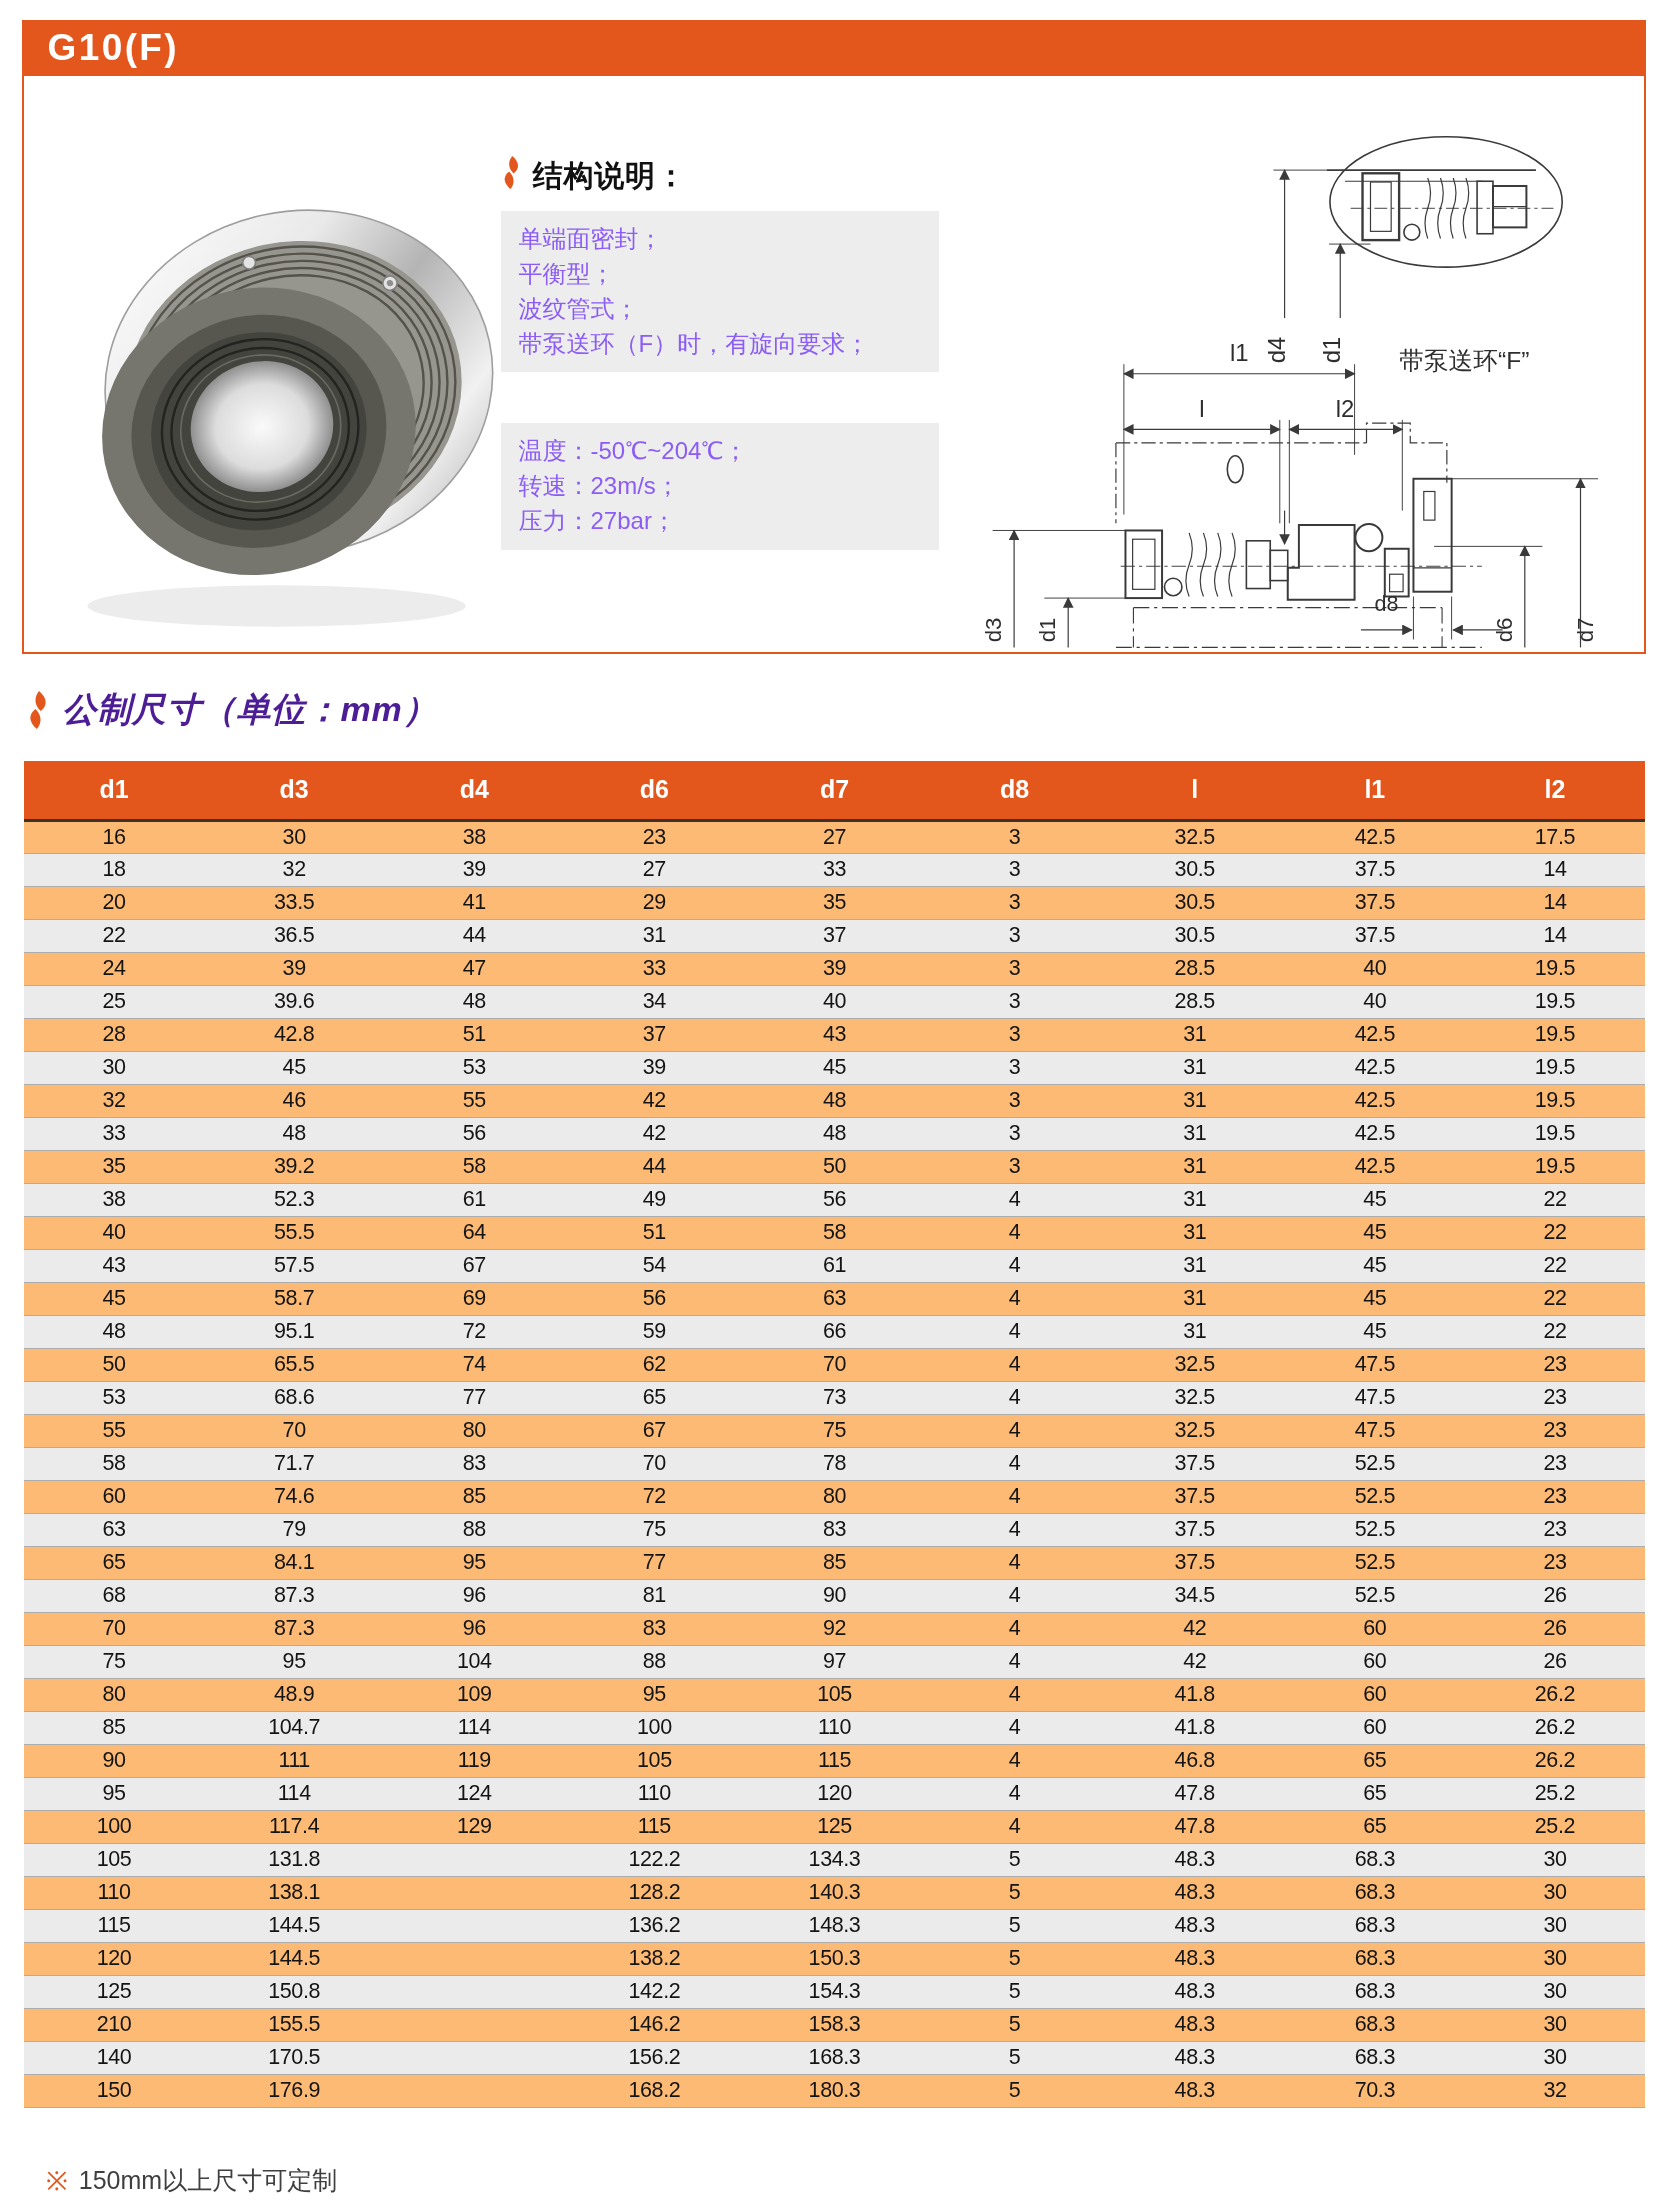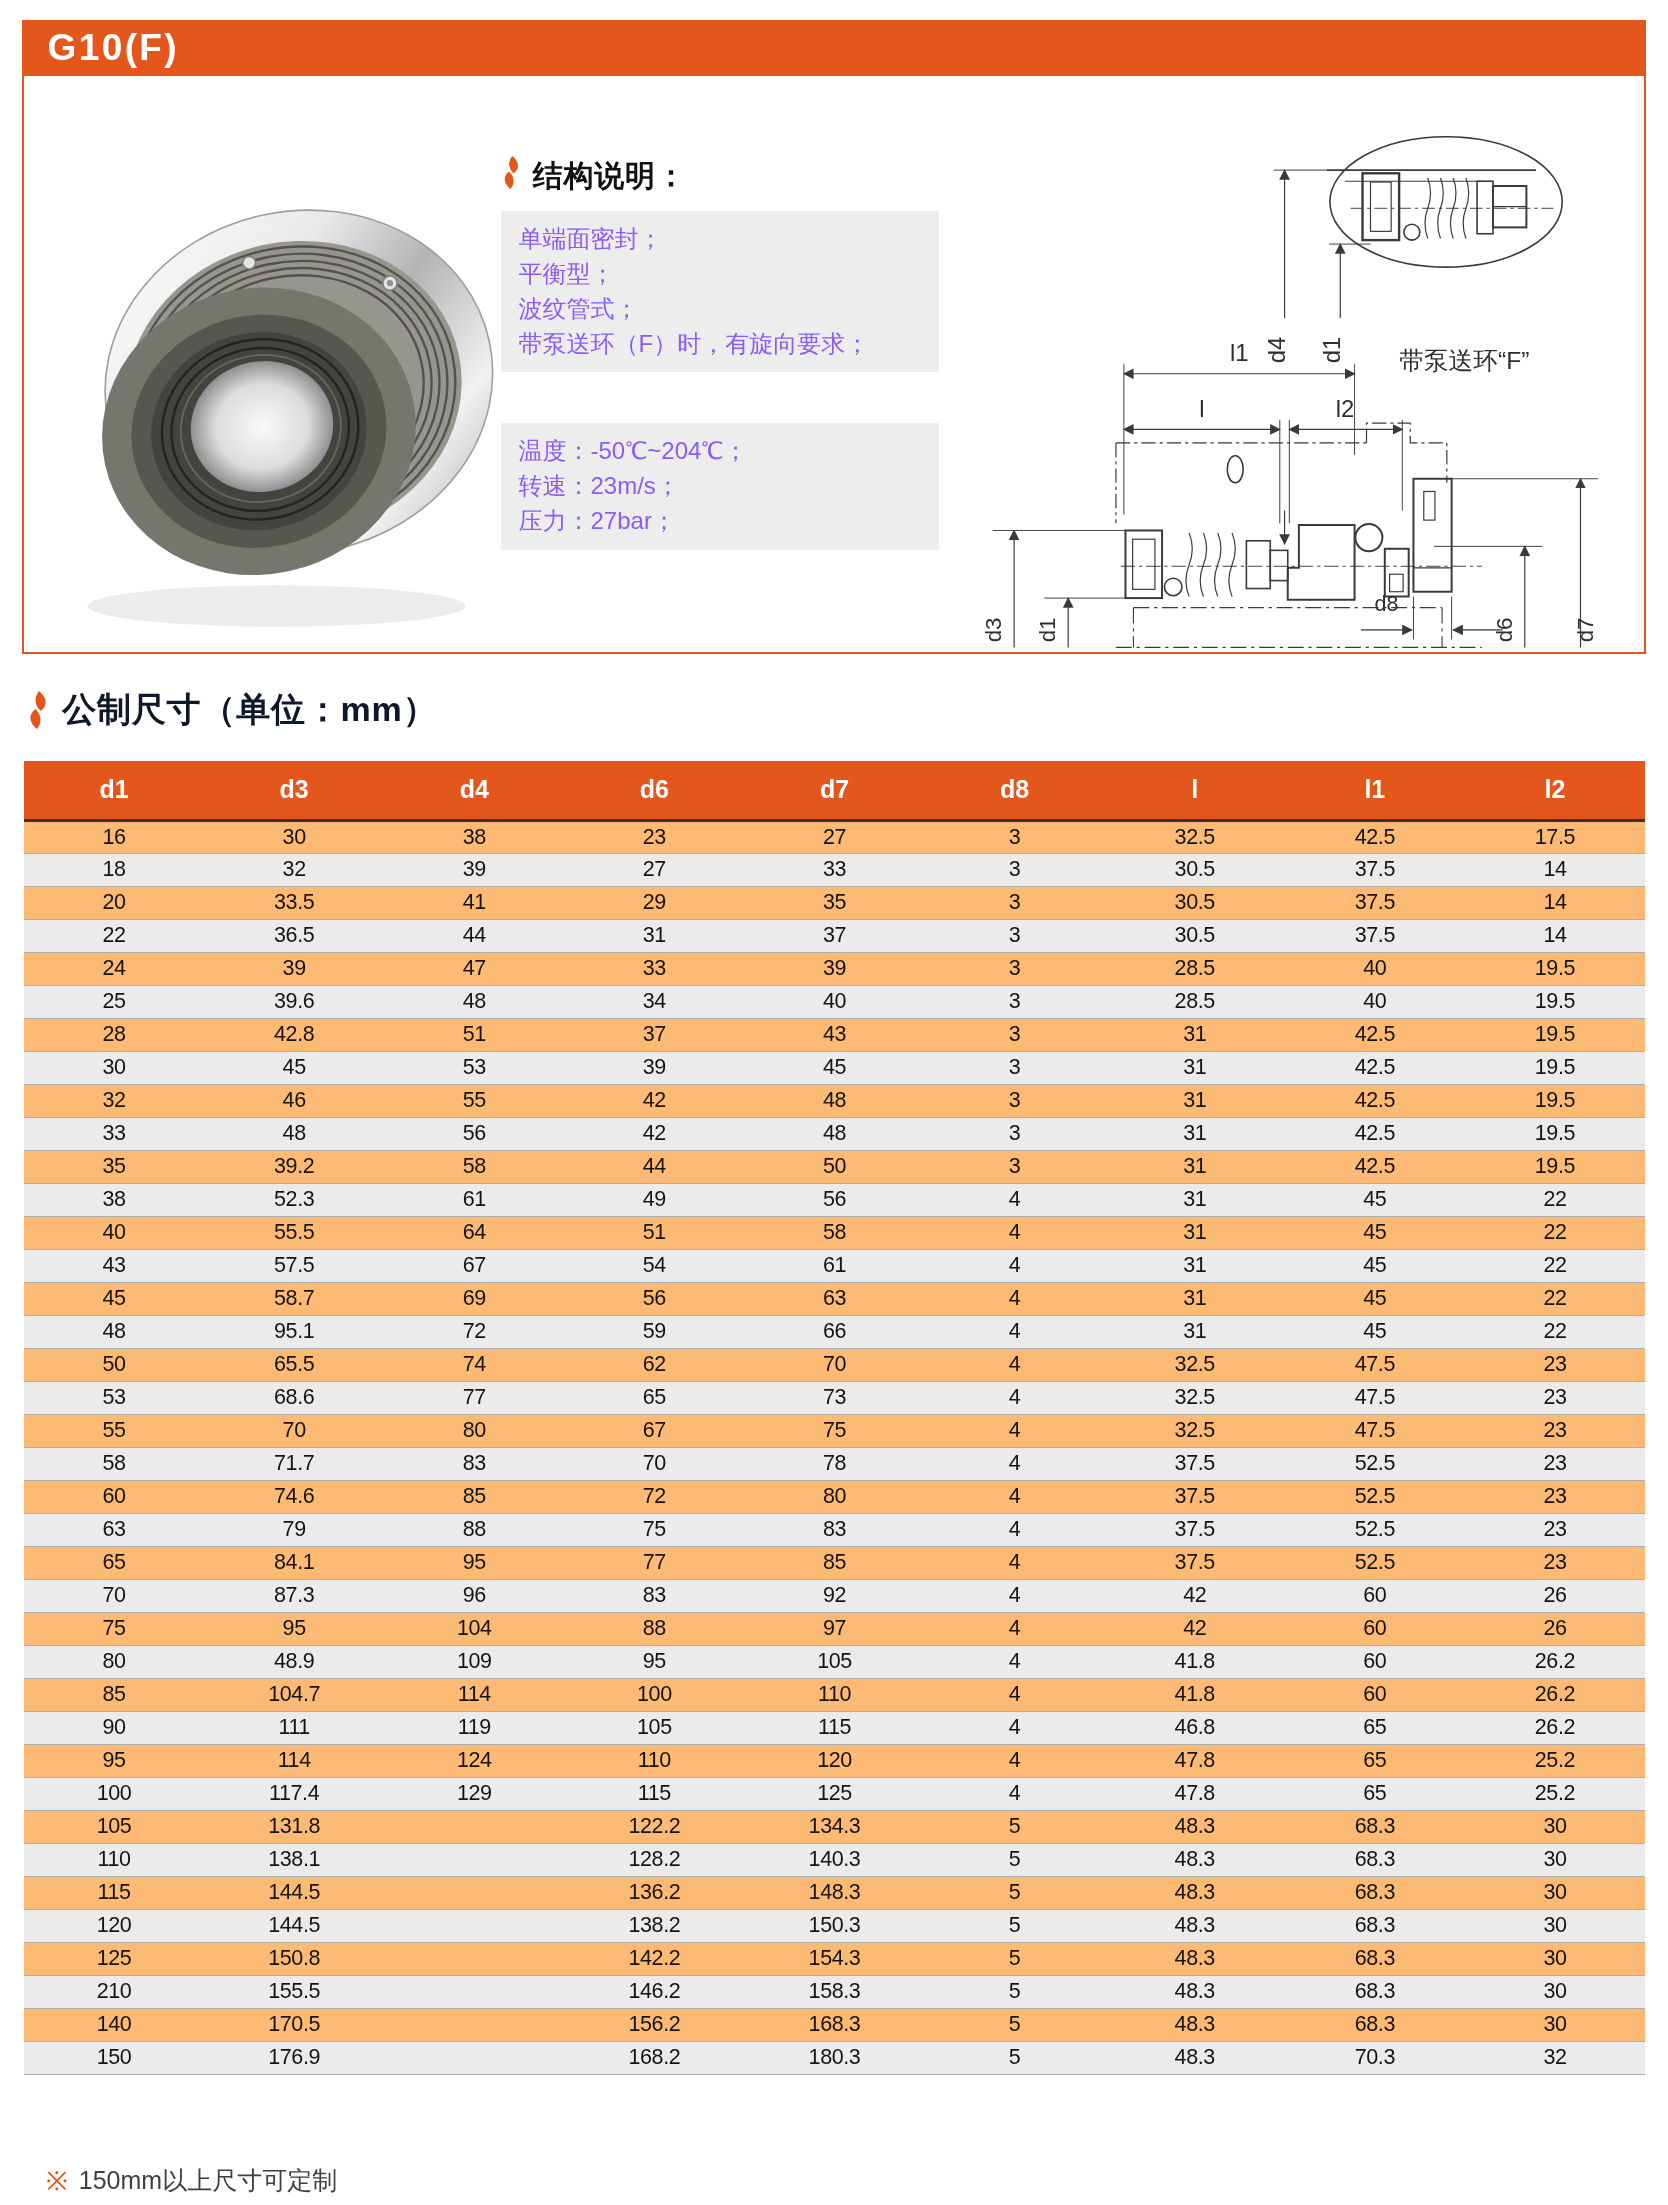--- a/index.html
+++ b/index.html
@@ -21,21 +21,21 @@
   .desc-block { background:#ededed; padding:11px 17.5px; }
   .desc-line { font-size:24px; color:#8b5cf6; line-height:1.45; }
   .gap { height:51px; }
 
   .drawing-wrap { position:absolute; left:901px; top:4.8px; }
   .tech { stroke:#3a3a3a; fill:none; }
   .tech text { fill:#2e2e2e; stroke:none; font-family:"Liberation Sans", sans-serif; }
 
   
   .section-title { position:absolute; left:25.5px; top:687px; display:flex; align-items:center; gap:12.7px; }
-  .section-title span { font-size:34px; font-weight:bold; color:#0f172a; letter-spacing:0.8px; }
+  .section-title span { font-size:34px; font-weight:bold; color:#4c1d95; letter-spacing:0.8px;font-style:italic; }
 
   
   .spec-table { position:absolute; left:24px; top:761px; width:1621px; border-collapse:collapse; table-layout:fixed;
                 border-bottom:1.6px solid #8a8a8a; }
   .spec-table thead th { background:#e4571c; color:#ffffff; font-size:25px; font-weight:bold; height:59px; text-align:center; }
   .spec-table thead tr { border-bottom:3.2px solid #3b332a; }
   .spec-table tbody td { text-align:center; font-size:21.5px; color:#141414; height:33px; letter-spacing:-0.4px; }
   .spec-table tbody tr { border-bottom:0.8px solid #adadad; background:#fdba74; }
   .spec-table tbody tr:nth-child(even) { background:#ebebeb; }
 
@@ -482,20 +482,31 @@
           <td>84.1</td>
           <td>95</td>
           <td>77</td>
           <td>85</td>
           <td>4</td>
           <td>37.5</td>
           <td>52.5</td>
           <td>23</td>
         </tr>
         <tr>
+          <td>68</td>
+          <td>87.3</td>
+          <td>96</td>
+          <td>81</td>
+          <td>90</td>
+          <td>4</td>
+          <td>34.5</td>
+          <td>52.5</td>
+          <td>26</td>
+        </tr>
+        <tr>
           <td>70</td>
           <td>87.3</td>
           <td>96</td>
           <td>83</td>
           <td>92</td>
           <td>4</td>
           <td>42</td>
           <td>60</td>
           <td>26</td>
         </tr>

